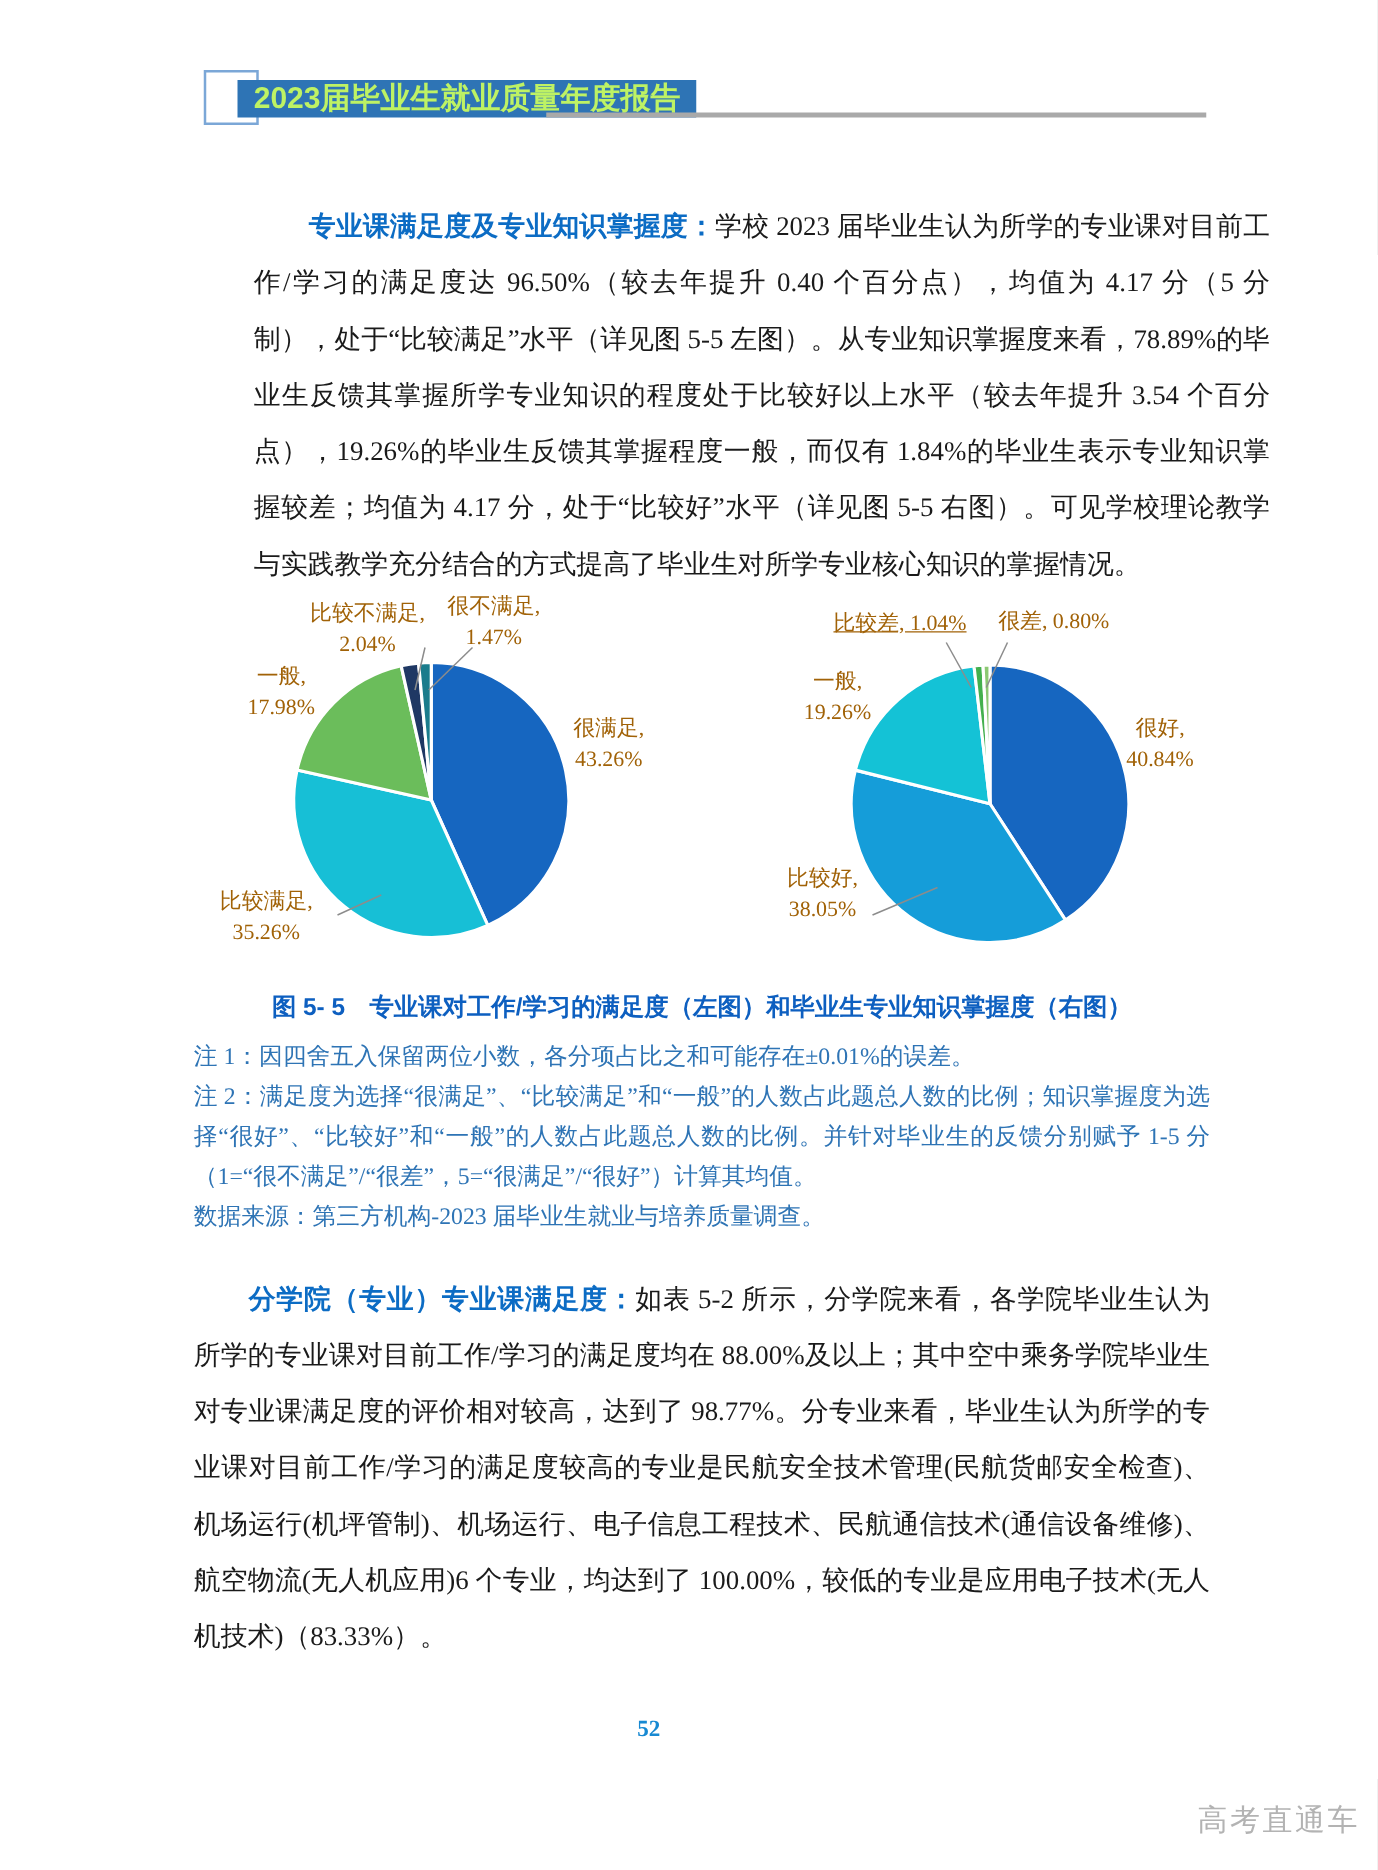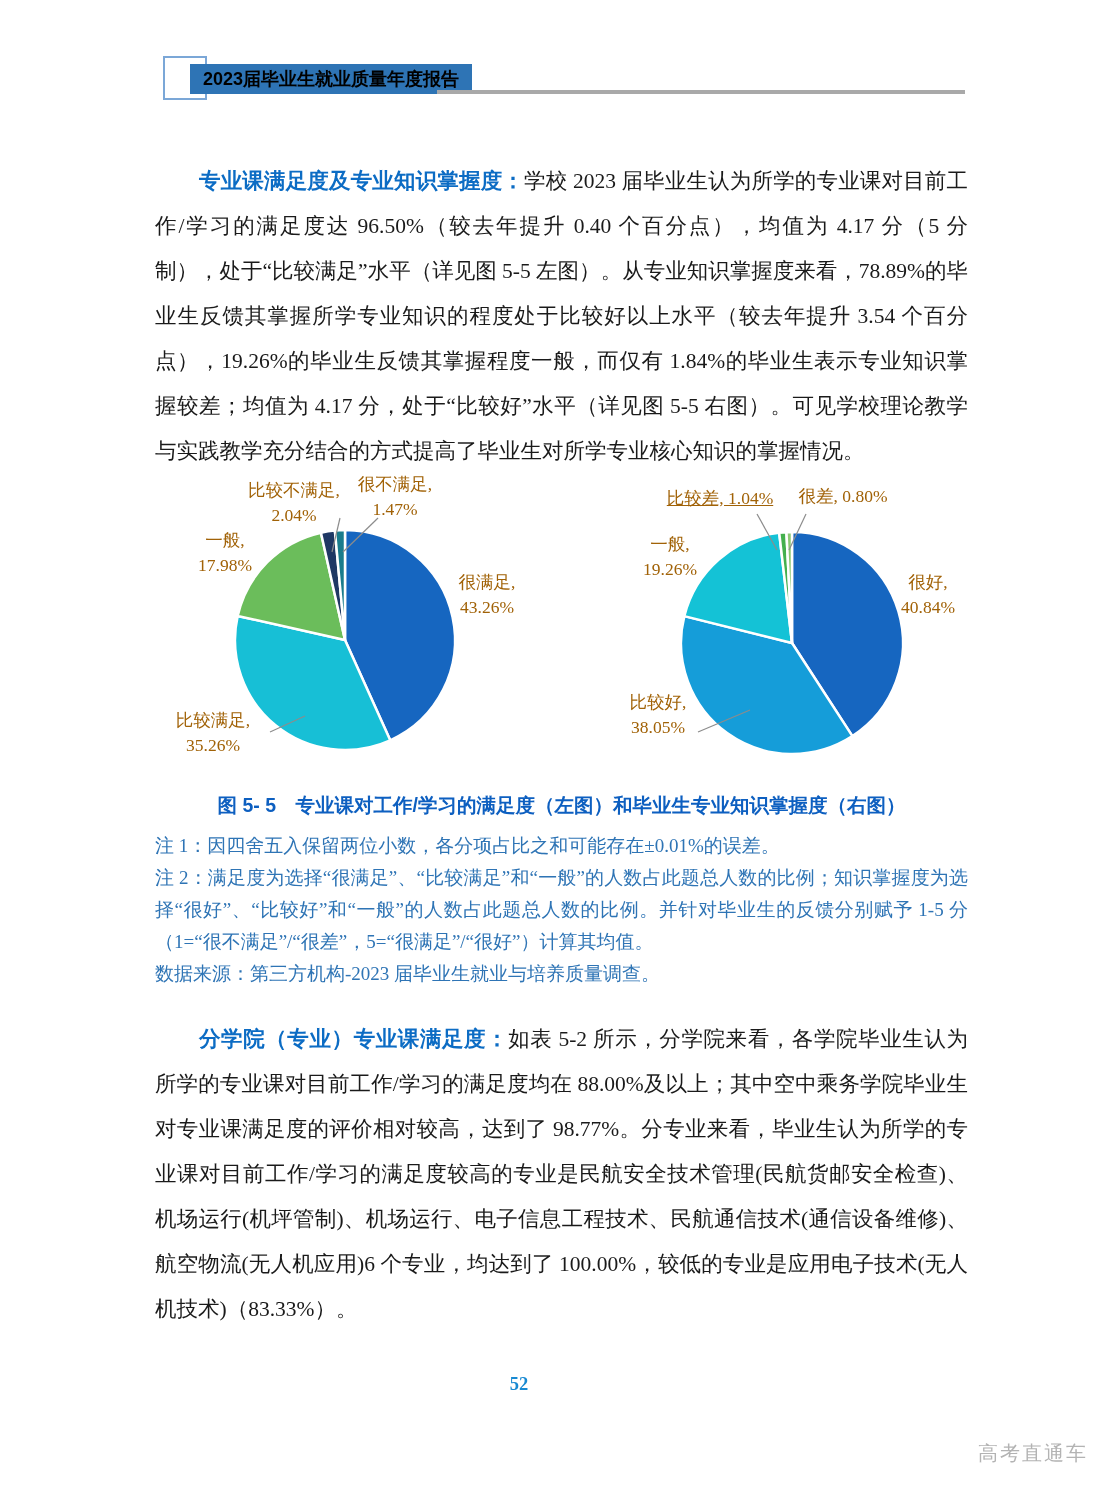--- a/index.html
+++ b/index.html
@@ -12,37 +12,37 @@
     font-family:"Liberation Serif","DejaVu Serif",serif;
     color:#1a1a1a;
   }
   
   .hdr-square{
     position:absolute;left:163px;top:56px;width:44px;height:44px;
     background:#ffffff;border:2px solid #7ba7d7;box-sizing:border-box;
   }
   .hdr-badge{
     position:absolute;left:190px;top:64px;
-    background:#2e74b5;color:#000000;
+    background:#2e74b5;color:#bef264;
     font-family:"Liberation Sans","DejaVu Sans",sans-serif;
-    font-weight:bold;font-size:18px;line-height:30px;
+    font-weight:bold;font-size:24px;line-height:30px;
     padding:0 13px;white-space:nowrap;
   }
   .hdr-rule{
     position:absolute;left:437px;top:90px;width:528px;height:4px;
     background:#a9a9a9;
   }
   
   .para{
     position:absolute;left:155px;width:813px;
     font-size:21.5px;line-height:45px;
     text-align:justify;text-justify:inter-ideograph;
     text-indent:44px;
   }
-  .para1{top:137px;}
+  .para1{top:137px;margin-left:48px;}
   .para2{top:995px;}
   .lead{
     font-family:"Liberation Sans","DejaVu Sans",sans-serif;
     font-weight:bold;color:#0c6cc4;
   }
   
   .figure{position:absolute;left:0;top:470px;width:1102px;height:340px;}
   .figure svg{position:absolute;left:0;top:0;}
   .pie-label{
     position:absolute;
@@ -63,21 +63,21 @@
   }
   .notes p{margin:0;}
   
   .page-number{
     position:absolute;left:0;top:1374px;width:1038px;
     text-align:center;font-weight:bold;font-size:18.5px;color:#1789d2;
   }
   .watermark{
     position:absolute;right:14px;top:1440px;
     font-family:Liberation Mono, monospace;
-    font-size:20px;color:#b3b3b3;letter-spacing:2px;
+    font-size:24px;color:#b3b3b3;letter-spacing:2px;
   }
 </style>
 </head>
 <body>
 
 <div class="page">
 
   <div class="hdr-square"></div>
   <div class="hdr-badge">2023届毕业生就业质量年度报告</div>
   <div class="hdr-rule"></div>

